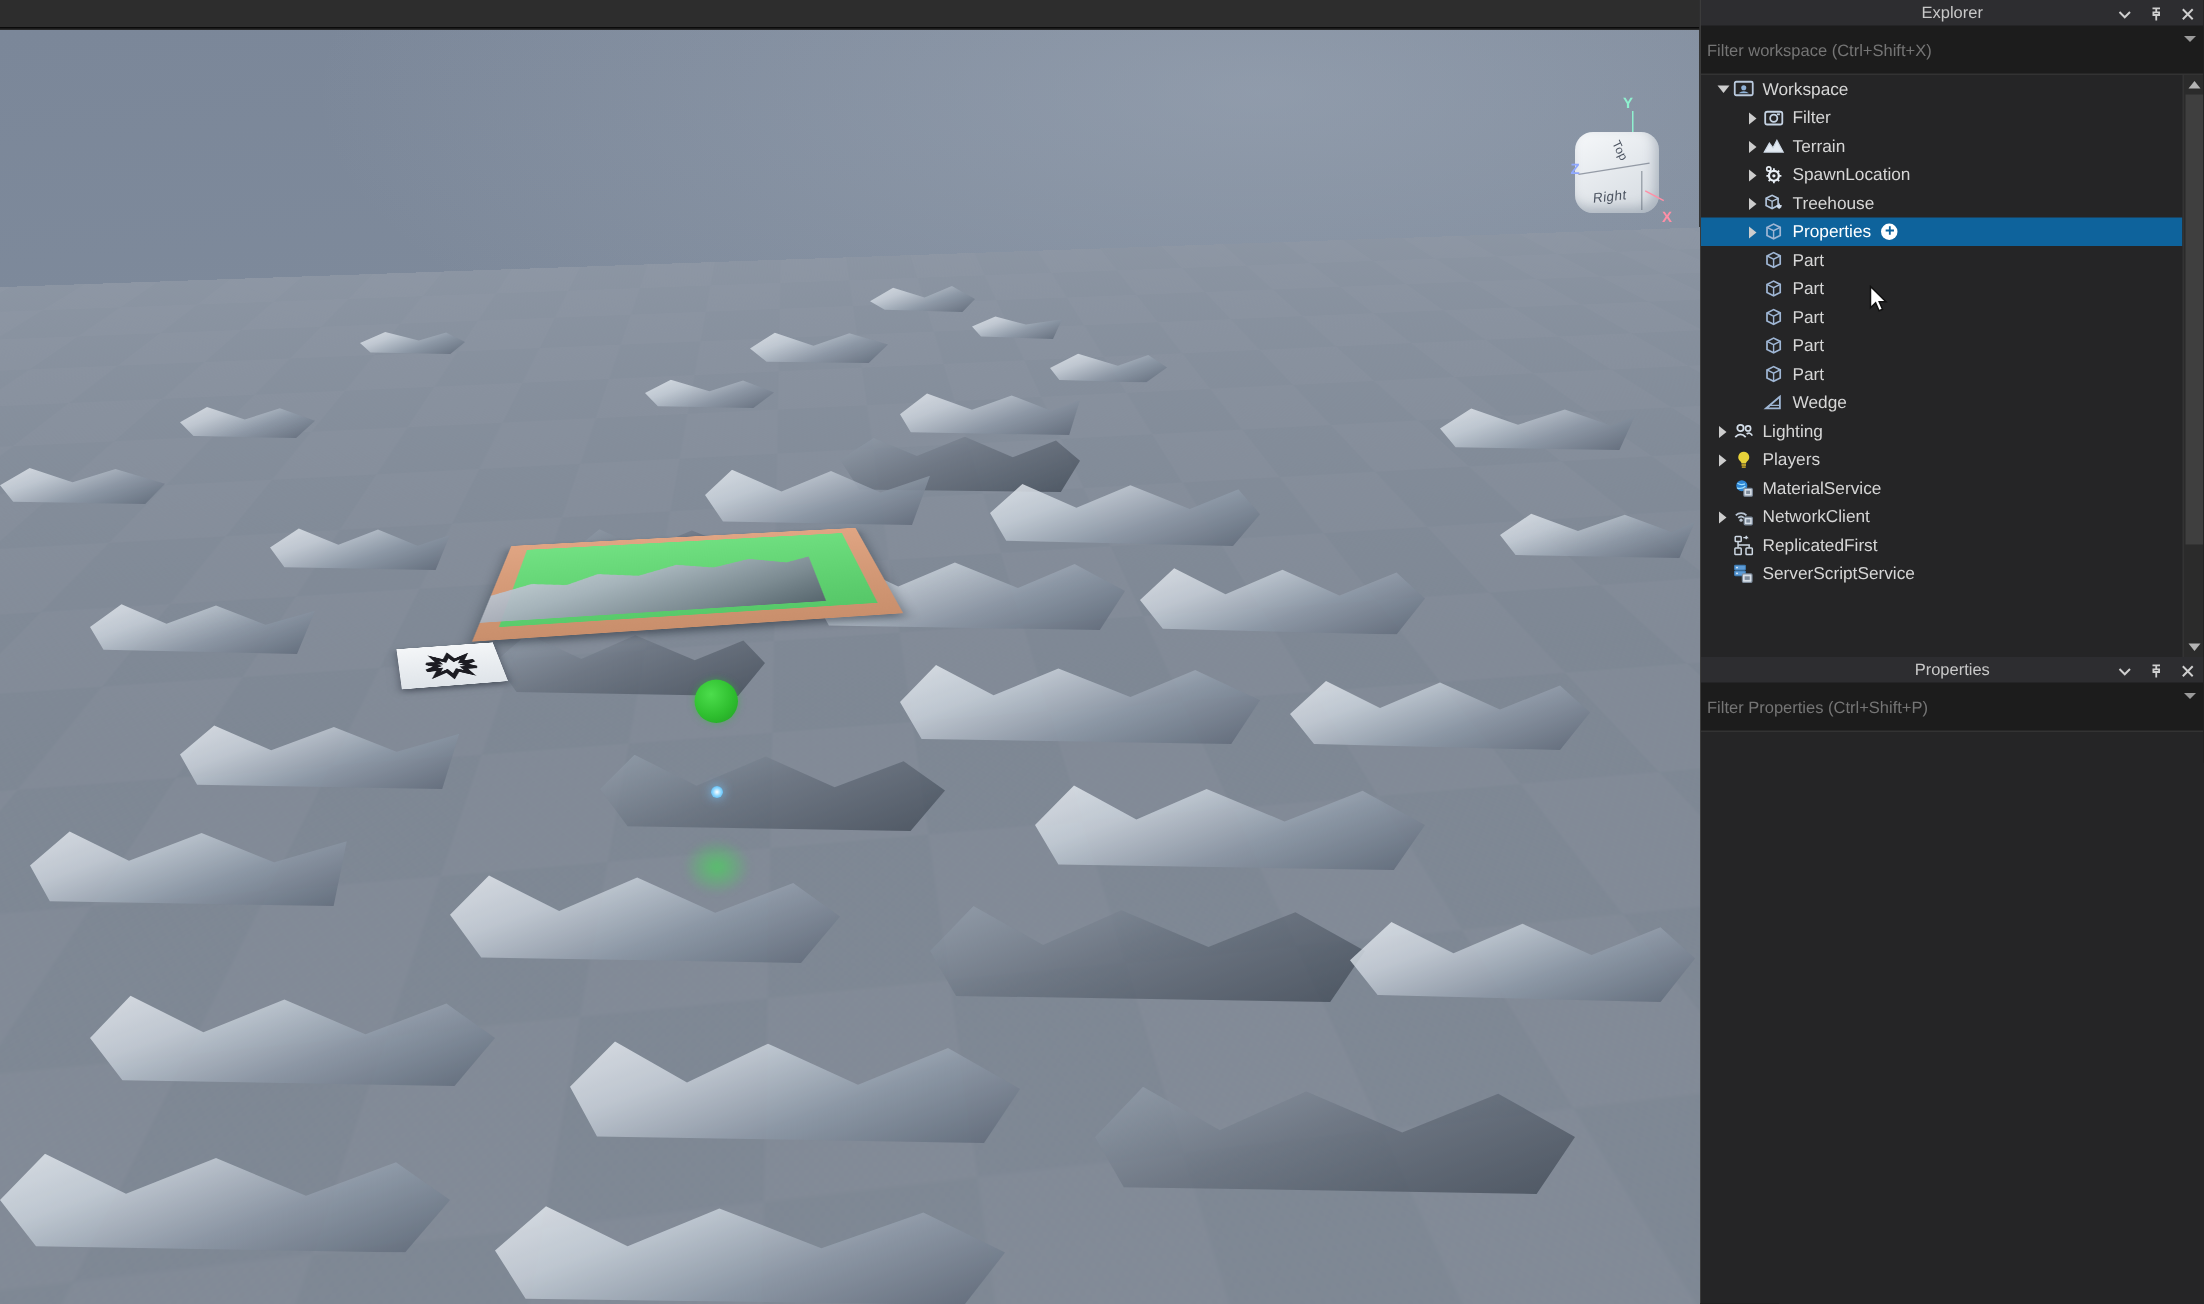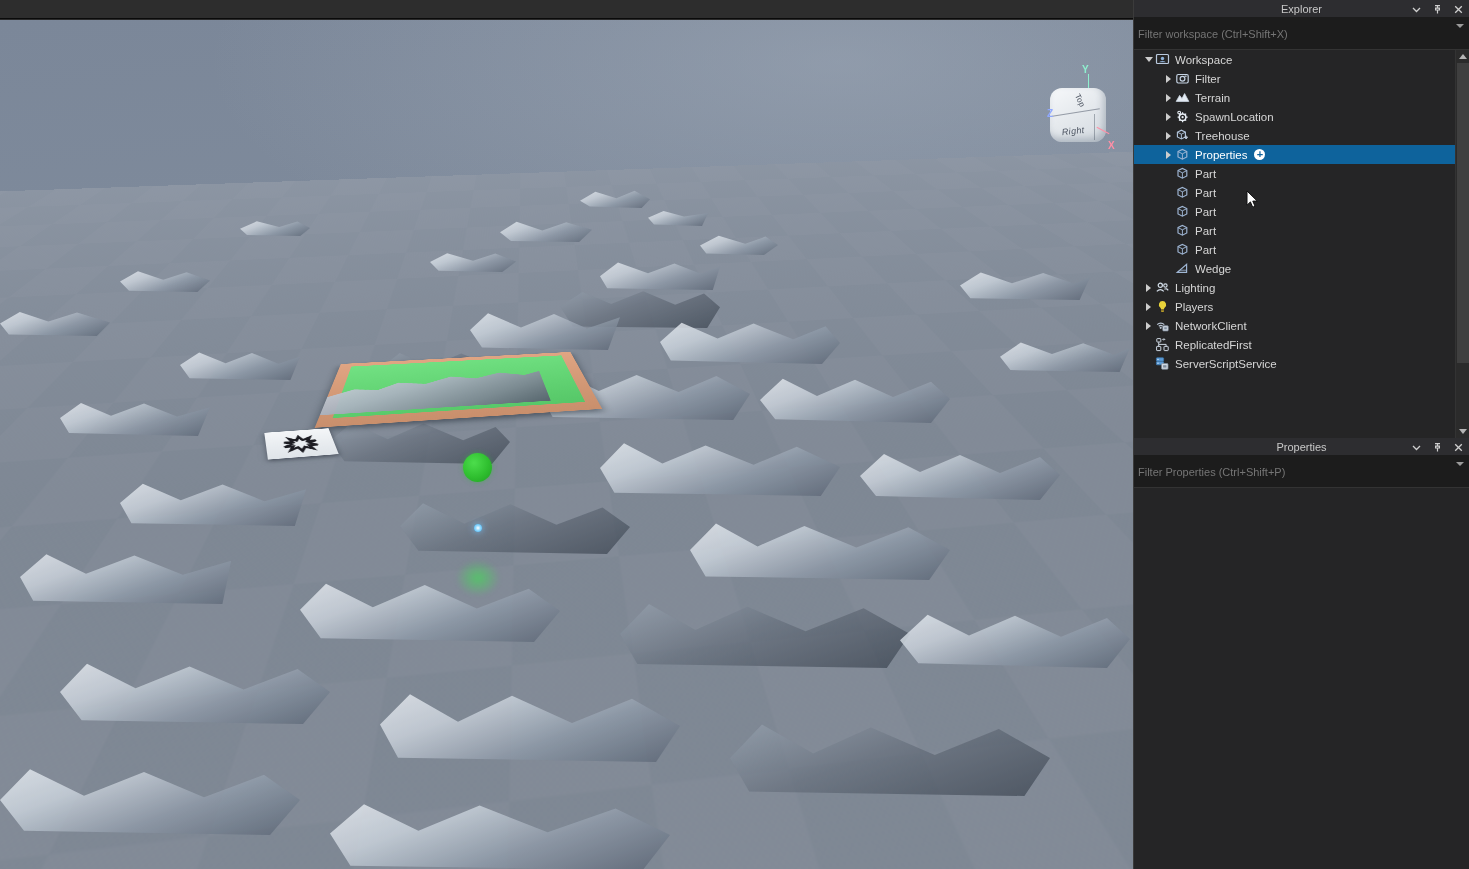--- a/index.html
+++ b/index.html
@@ -512,20 +512,33 @@
               <svg xmlns="http://www.w3.org/2000/svg" width="15" height="15" viewBox="0 0 15 15">
                 <path d="M7.5 2.1 a3.6 3.6 0 0 1 2.3 6.4 q-.7.6-.8 1.5 H6 q-.1-.9-.8-1.5 A3.6 3.6 0 0 1 7.5 2.1Z" fill="#e8d23a"></path>
                 <rect x="6" y="10.4" width="3" height="1.2" fill="#c9a92a"></rect>
                 <rect x="6.2" y="11.9" width="2.6" height="1" fill="#c9a92a"></rect>
               </svg>
             </div>
             <span>Players</span>
           </div>
           <div class="row">
             <div style="width: 8px; flex: 0 0 8px;"></div>
+            <div class="twisty empty"></div>
+            <div class="ico">
+              <svg xmlns="http://www.w3.org/2000/svg" width="15" height="15" viewBox="0 0 15 15">
+                <circle cx="6.2" cy="5.8" r="3.7" fill="#2f86d4"></circle>
+                <path d="M3.3 4.2 q2.4 1.5 5 .4 M3.0 7.2 q3.2 1.1 5.6-1.1" fill="none" stroke="#9fe0ff" stroke-width=".9"></path>
+                <rect x="7.6" y="7.6" width="5.6" height="5.2" rx=".7" fill="#d7dfe8" stroke="#7e8c9c" stroke-width=".8"></rect>
+                <rect x="9.1" y="9.1" width="2.6" height="2.2" fill="#7e8c9c"></rect>
+              </svg>
+            </div>
+            <span>MaterialService</span>
+          </div>
+          <div class="row">
+            <div style="width: 8px; flex: 0 0 8px;"></div>
             <div class="twisty">
               <i></i>
             </div>
             <div class="ico">
               <svg xmlns="http://www.w3.org/2000/svg" width="15" height="15" viewBox="0 0 15 15">
                 <path d="M2.2 6.6 a5 5 0 0 1 7.1 0" fill="none" stroke="#b8c4d2" stroke-width="1.2"></path>
                 <path d="M3.8 8.2 a2.9 2.9 0 0 1 3.9 0" fill="none" stroke="#b8c4d2" stroke-width="1.2"></path>
                 <circle cx="5.7" cy="9.8" r="1.1" fill="#b8c4d2"></circle>
                 <rect x="7.8" y="7.8" width="5.4" height="5.1" rx=".7" fill="#d7dfe8" stroke="#7e8c9c" stroke-width=".8"></rect>
                 <rect x="9.2" y="9.2" width="2.6" height="2.2" fill="#7e8c9c"></rect>

